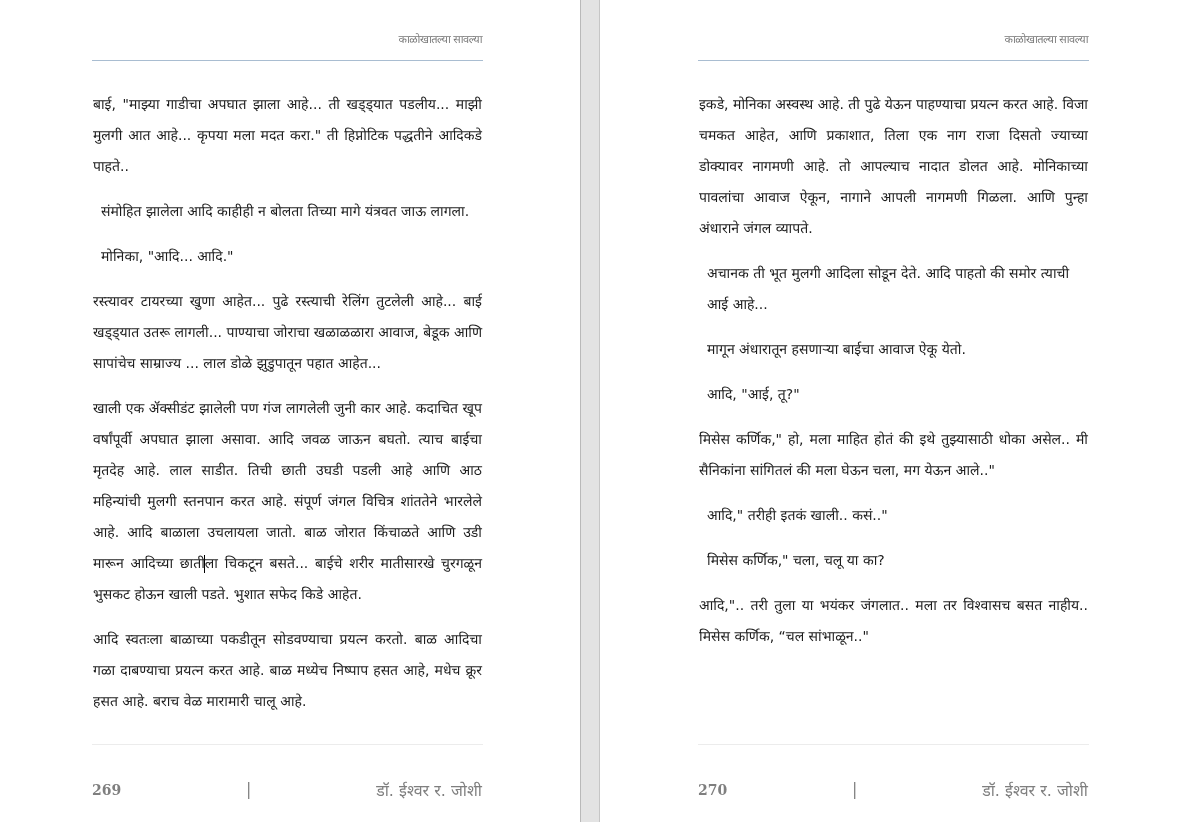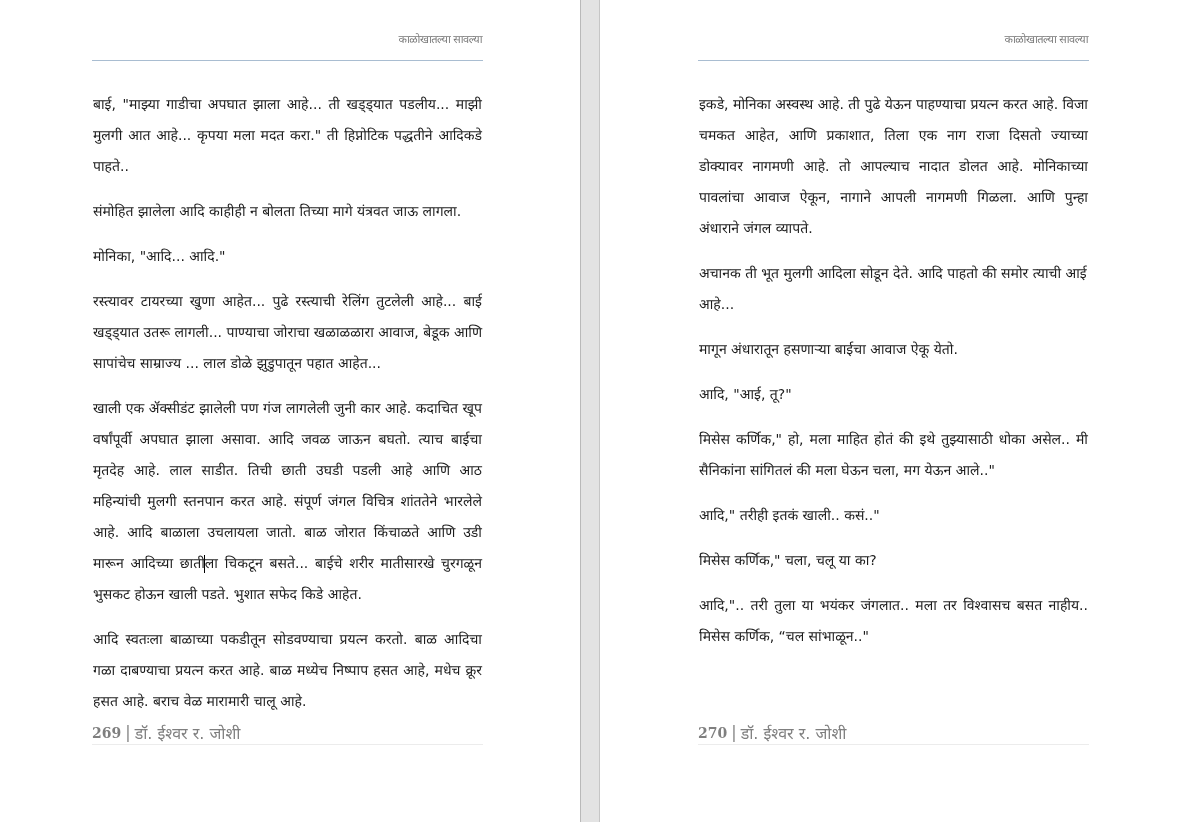--- a/index.html
+++ b/index.html
@@ -58,35 +58,35 @@
       top: 89px;
       font-family: "DejaVu Sans", sans-serif;
       font-size: 14px;
       color: #1c1c1c;
       line-height: 31px;
       text-align: justify;
     }
     .page-left .body-text { left: 93px; width: 389px; }
     .page-right .body-text { left: 99px; width: 389px; }
     .para { margin-bottom: 14px; }
-    .para.no-justify { text-align: left; }
+    .para.no-justify { text-align: left; margin-left: 8px; }
     .foot-rule {
       position: absolute;
       top: 744px;
       height: 1px;
       background: #ececec;
     }
     .page-left .foot-rule { left: 92px; width: 391px; }
     .page-right .foot-rule { left: 98px; width: 391px; }
     .footer {
       position: absolute;
-      top: 723px;
+      top: 780px;
       height: 20px;
       display: flex;
-      justify-content: flex-start;
+      justify-content: space-between;
       align-items: center;
       gap: 4px;
       color: #7f7f7f;
     }
     .page-left .footer { left: 92px; width: 390px; }
     .page-right .footer { left: 98px; width: 390px; }
     .page-num {
       font-family: "DejaVu Serif", serif;
       font-weight: bold;
       font-size: 14px;

